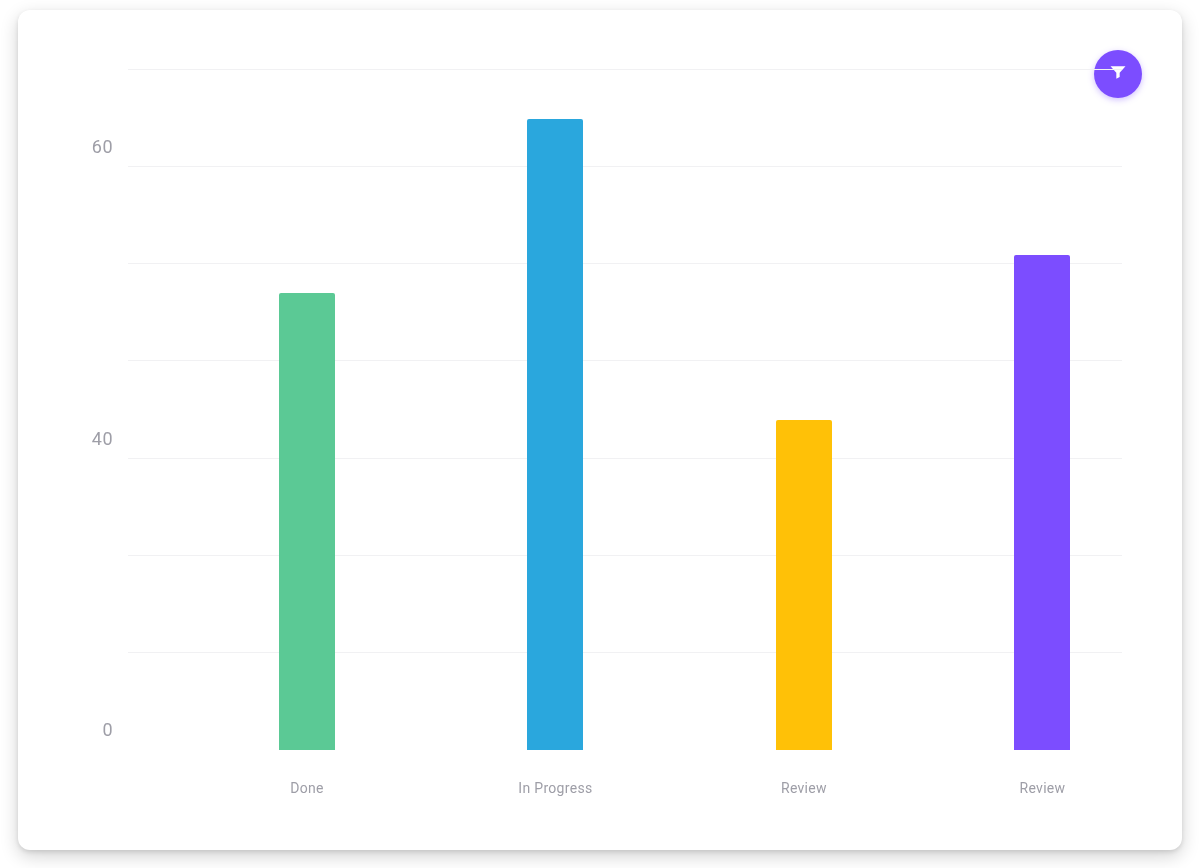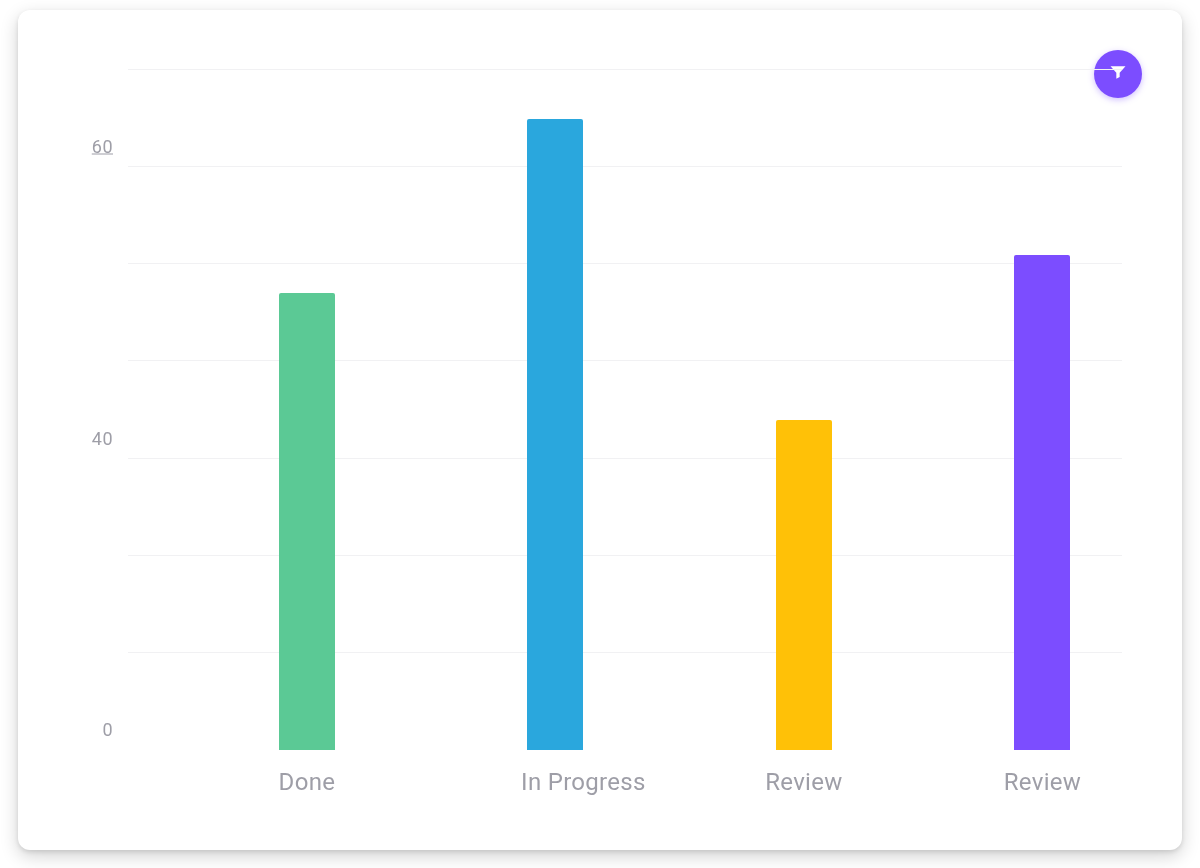--- a/index.html
+++ b/index.html
@@ -54,21 +54,21 @@
   }
   .bar {
     position: absolute;
     bottom: 0;
     width: 56px;
     border-radius: 2px 2px 0 0;
   }
   .xtick {
     position: absolute;
     bottom: -46px;
-    font-size: 24px;
+    font-size: 14px;
     color: #9e9ea7;
     text-align: center;
     transform: translateX(-50%);
     white-space: nowrap;
     letter-spacing: 0.3px;
   }
 </style>
 </head>
 <body>
 
@@ -85,24 +85,24 @@
   <div class="plot" id="plot">
       <div class="gridline" style="bottom: 14.2857%;"></div>
       <div class="gridline" style="bottom: 28.5714%;"></div>
       <div class="gridline" style="bottom: 42.8571%;"></div>
       <div class="gridline" style="bottom: 57.1429%;"></div>
       <div class="gridline" style="bottom: 71.4286%;"></div>
       <div class="gridline" style="bottom: 85.7143%;"></div>
       <div class="gridline" style="bottom: 100%;"></div>
       <div class="ytick" style="bottom: 0%;">0</div>
       <div class="ytick" style="bottom: 42.8571%;">40</div>
-      <div class="ytick" style="bottom: 85.7143%; text-decoration: underline;">60</div>
+      <div class="ytick" style="bottom: 85.7143%;">60</div>
       <div class="bar" style="left: calc(18% - 28px); height: 67.1429%; background: rgb(91, 201, 149);"></div>
       <div class="xtick" style="left: 18%;">Done</div>
       <div class="bar" style="left: calc(43% - 28px); height: 92.8571%; background: rgb(42, 167, 221);"></div>
-      <div class="xtick" style="left: 43%; margin-left: 28px;">In Progress</div>
+      <div class="xtick" style="left: 43%;">In Progress</div>
       <div class="bar" style="left: calc(68% - 28px); height: 48.5714%; background: rgb(255, 193, 7);"></div>
       <div class="xtick" style="left: 68%;">Review</div>
       <div class="bar" style="left: calc(92% - 28px); height: 72.8571%; background: rgb(124, 77, 255);"></div>
       <div class="xtick" style="left: 92%;">Review</div>
     </div>
 
 </div>
 
 </body></html>

